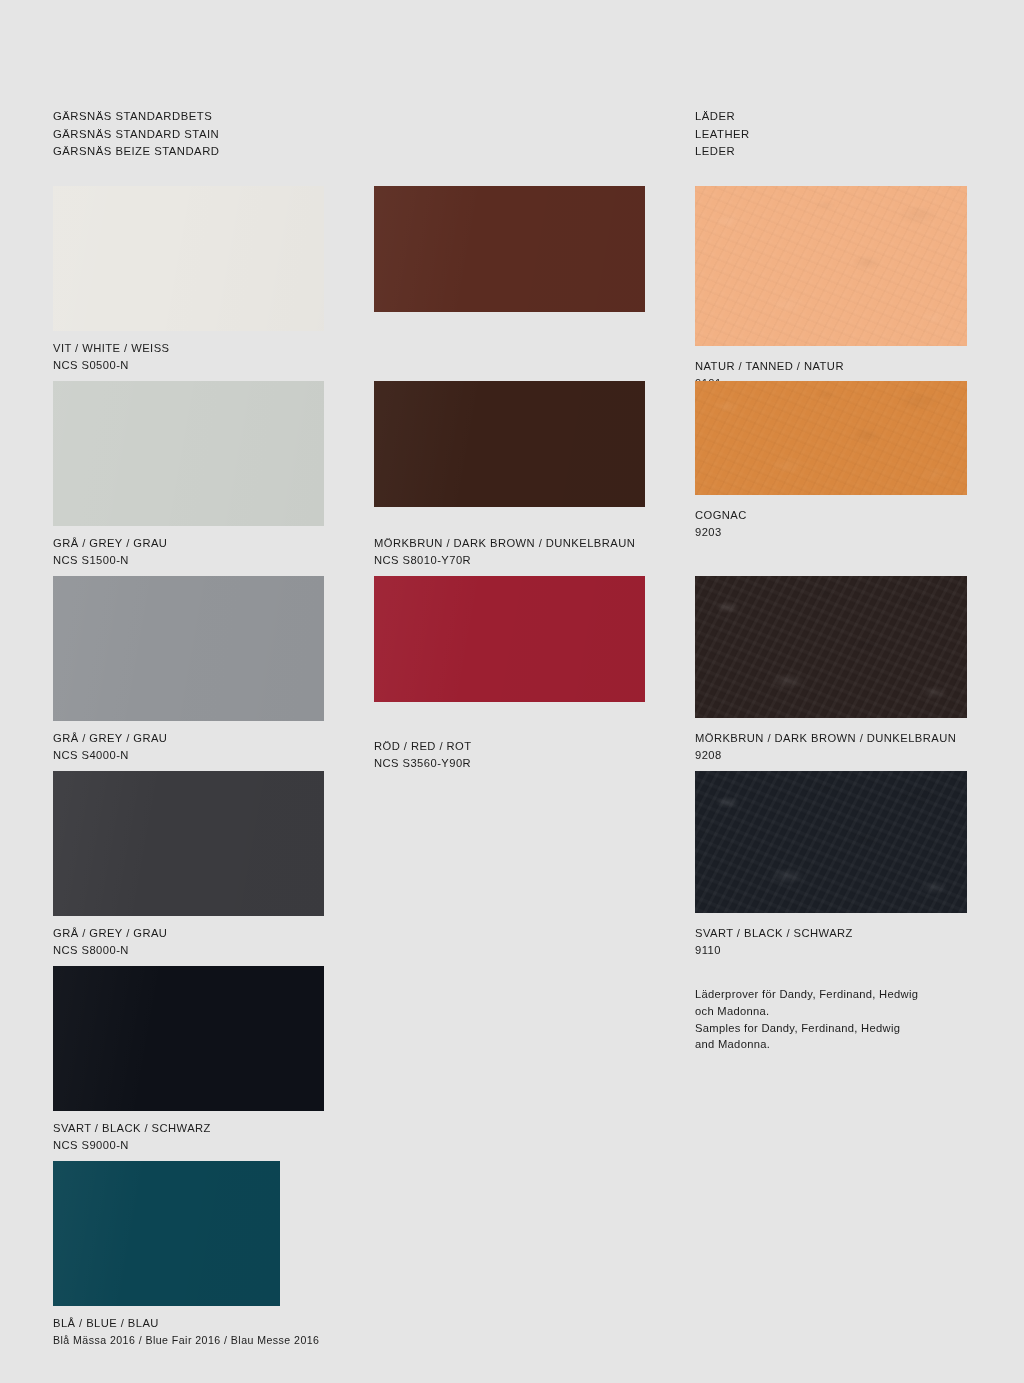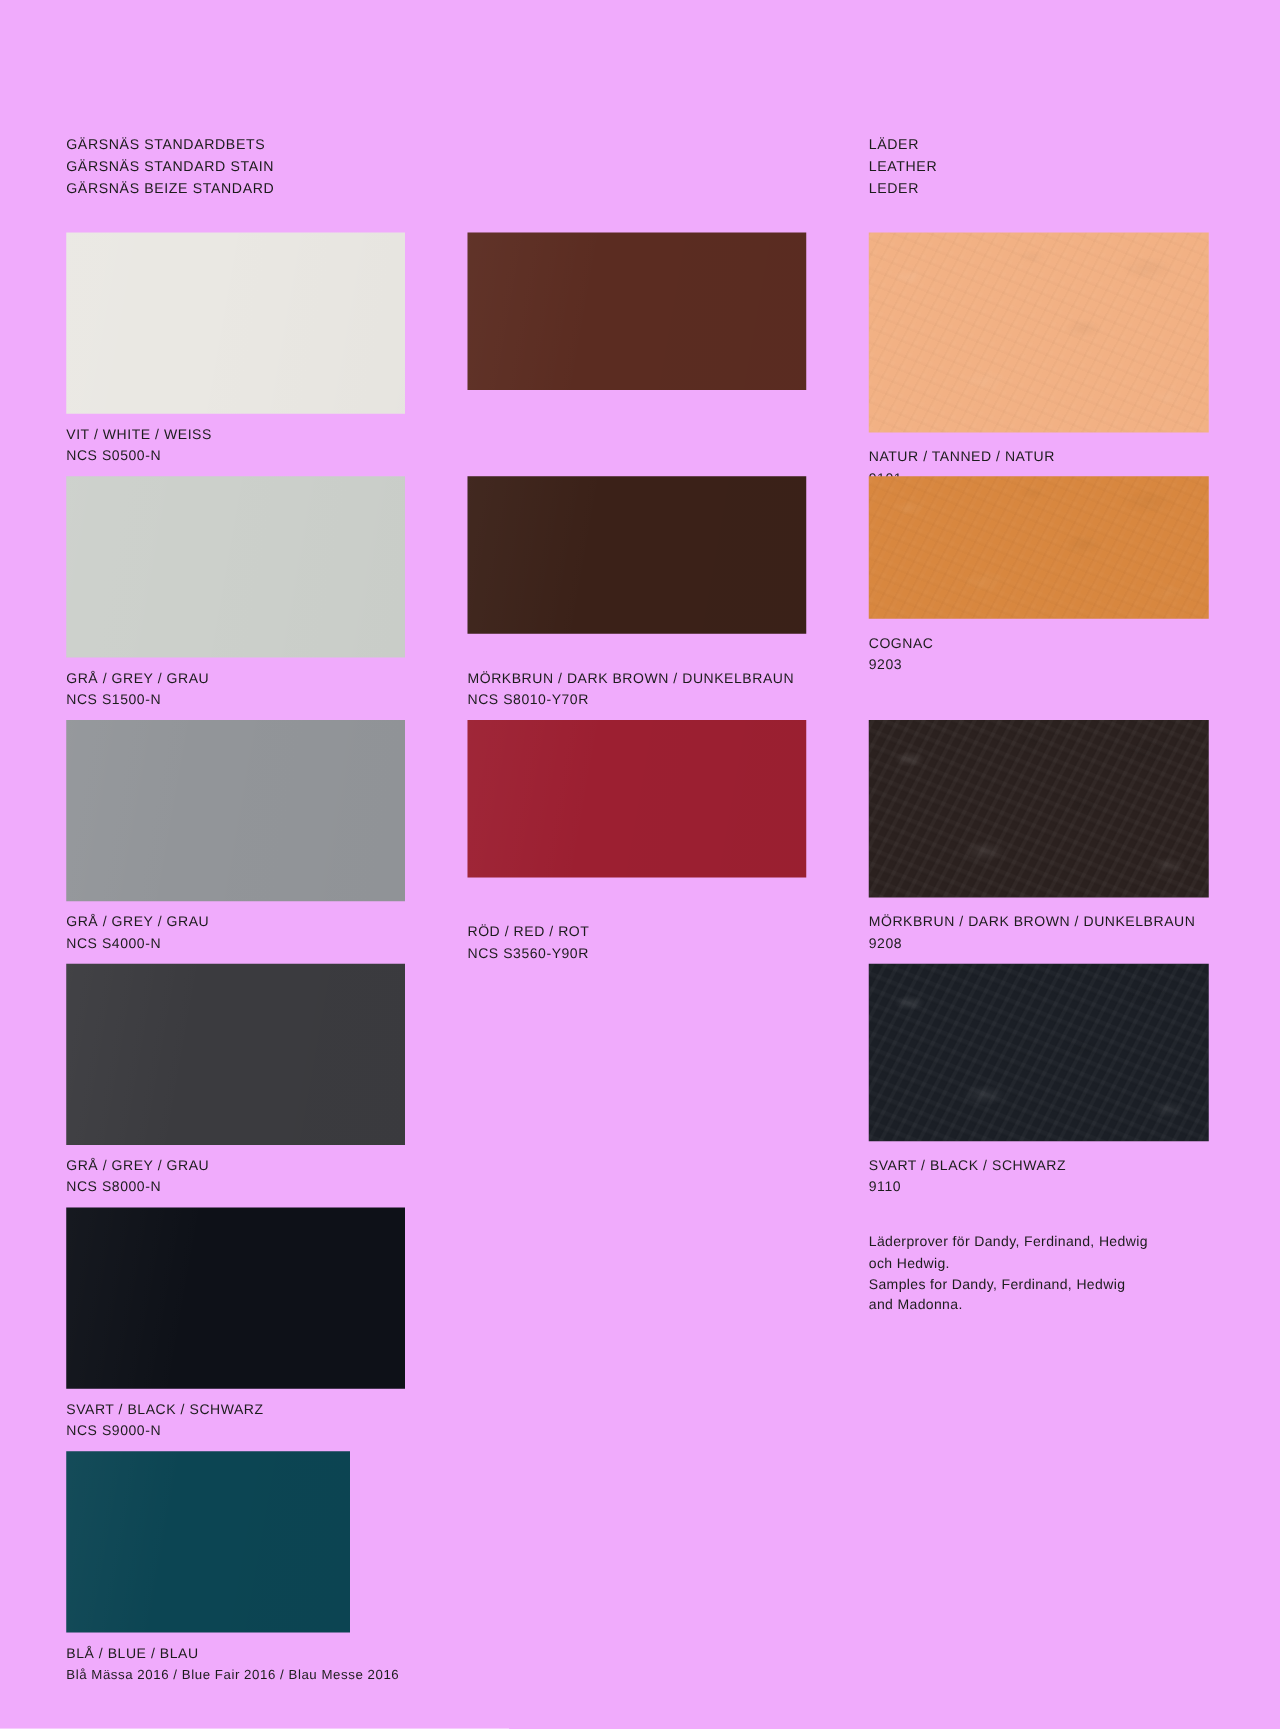--- a/index.html
+++ b/index.html
@@ -12,21 +12,21 @@
     width: 1024px;
     height: 1383px;
     position: relative;
     font-family: "Liberation Sans", sans-serif;
     color: #1a1a1a;
     -webkit-font-smoothing: antialiased;
   }
   .page {
     position: absolute;
     inset: 0;
-    background: #f0abfc;
+    background: #e5e5e5;
   }
 
   
   .col-header {
     position: absolute;
     font-size: 11.3px;
     line-height: 17.6px;
     letter-spacing: 0.5px;
     color: #1c1c1c;
     white-space: nowrap;
@@ -216,18 +216,18 @@
   <div class="swatch-block" style="left:695px; top:771px; width:272px; height:142px;">
     <div class="swatch grain grain-strong" style="background:#1b1f26;"></div>
     <div class="swatch-caption" style="margin-top:12px;">
       <span class="name">SVART / BLACK / SCHWARZ</span>
       <span class="code">9110</span>
     </div>
   </div>
 
   <div class="note" style="left:695px; top:986px; width:280px;">
     <p>Läderprover för Dandy, Ferdinand, Hedwig</p>
-    <p>och Hedwig.</p>
+    <p>och Madonna.</p>
     <p class="gap">Samples for Dandy, Ferdinand, Hedwig</p>
     <p>and Madonna.</p>
   </div>
 
 </div>
 
 </body></html>

